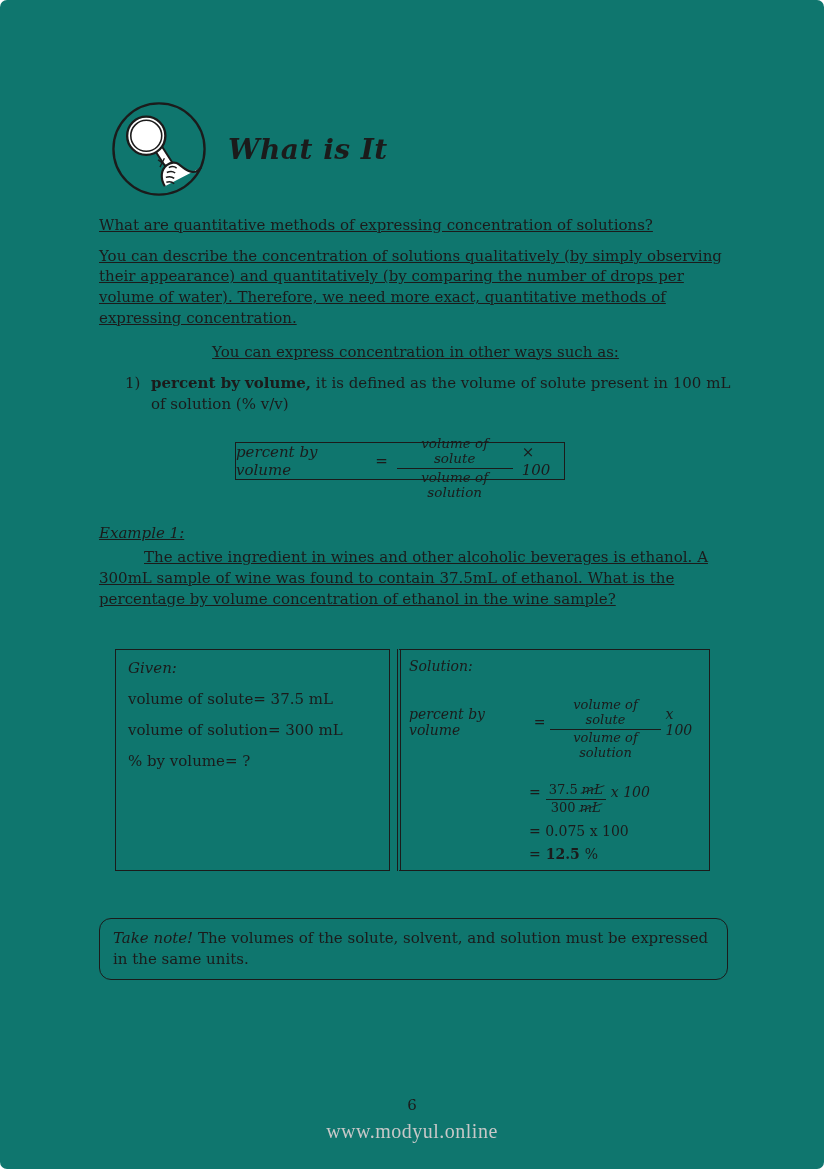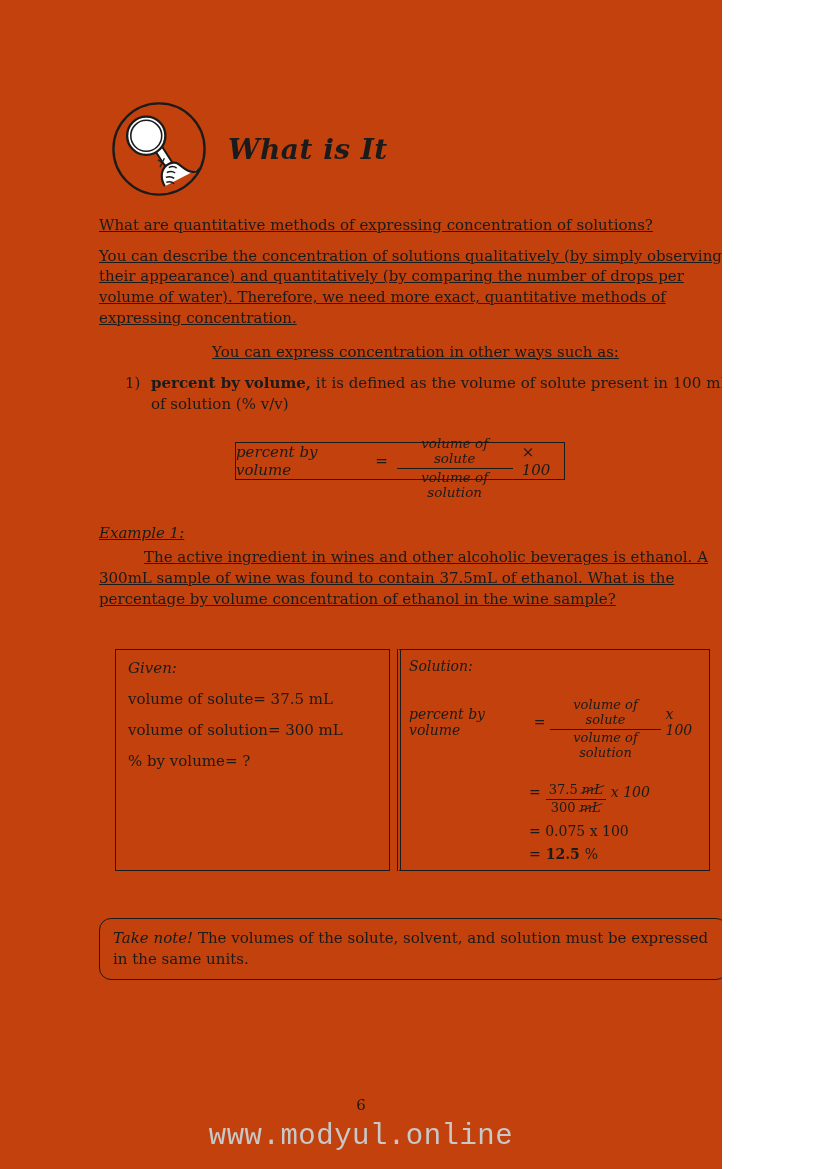--- a/index.html
+++ b/index.html
@@ -1,22 +1,23 @@
 <!DOCTYPE html>
 <html><head>
 <meta charset="utf-8">
 <style>
   html,body { margin:0; padding:0; background:#ffffff; }
   .page {
     position:relative;
-    width:722px; height:1169px;
-    background:#c2410c;
+    width:824px; height:1169px;
+    background:#0f766e;
     font-family:"DejaVu Serif","Liberation Serif",serif;
     color:#1b1b1b;
     overflow:hidden;
+    border-radius:7px;
   }
   .content { position:absolute; left:99px; top:0; width:633px; }
 
   
   .header { display:flex; align-items:center; margin-top:100px; }
   .icon-wrap { width:98px; height:98px; margin-left:11px; flex:0 0 auto; }
   .icon-wrap svg { width:98px; height:98px; display:block; }
   .title {
     margin:0 0 0 20px;
     font-size:28px; font-weight:bold; font-style:italic;
@@ -82,22 +83,22 @@
     border:1.6px solid #1b1b1b; border-radius:12px;
     padding:9px 13px 10px;
     font-size:15px; line-height:20.7px;
   }
   .note-lead { font-style:italic; }
 
   
   .page-number { position:absolute; left:0; right:0; top:1096px; text-align:center; font-size:15px; }
   .watermark {
     position:absolute; left:0; right:0; top:1120px; text-align:center;
-    font-family:Liberation Mono, monospace;
-    font-size:29px; color:#c8c8c8; letter-spacing:0.5px;
+    font-family:Liberation Serif, serif;
+    font-size:20px; color:#c8c8c8; letter-spacing:0.5px;
   }
 </style>
 </head>
 <body>
 
 <div class="page">
   <div class="content">
 
     <div class="header">
       <div class="icon-wrap">

